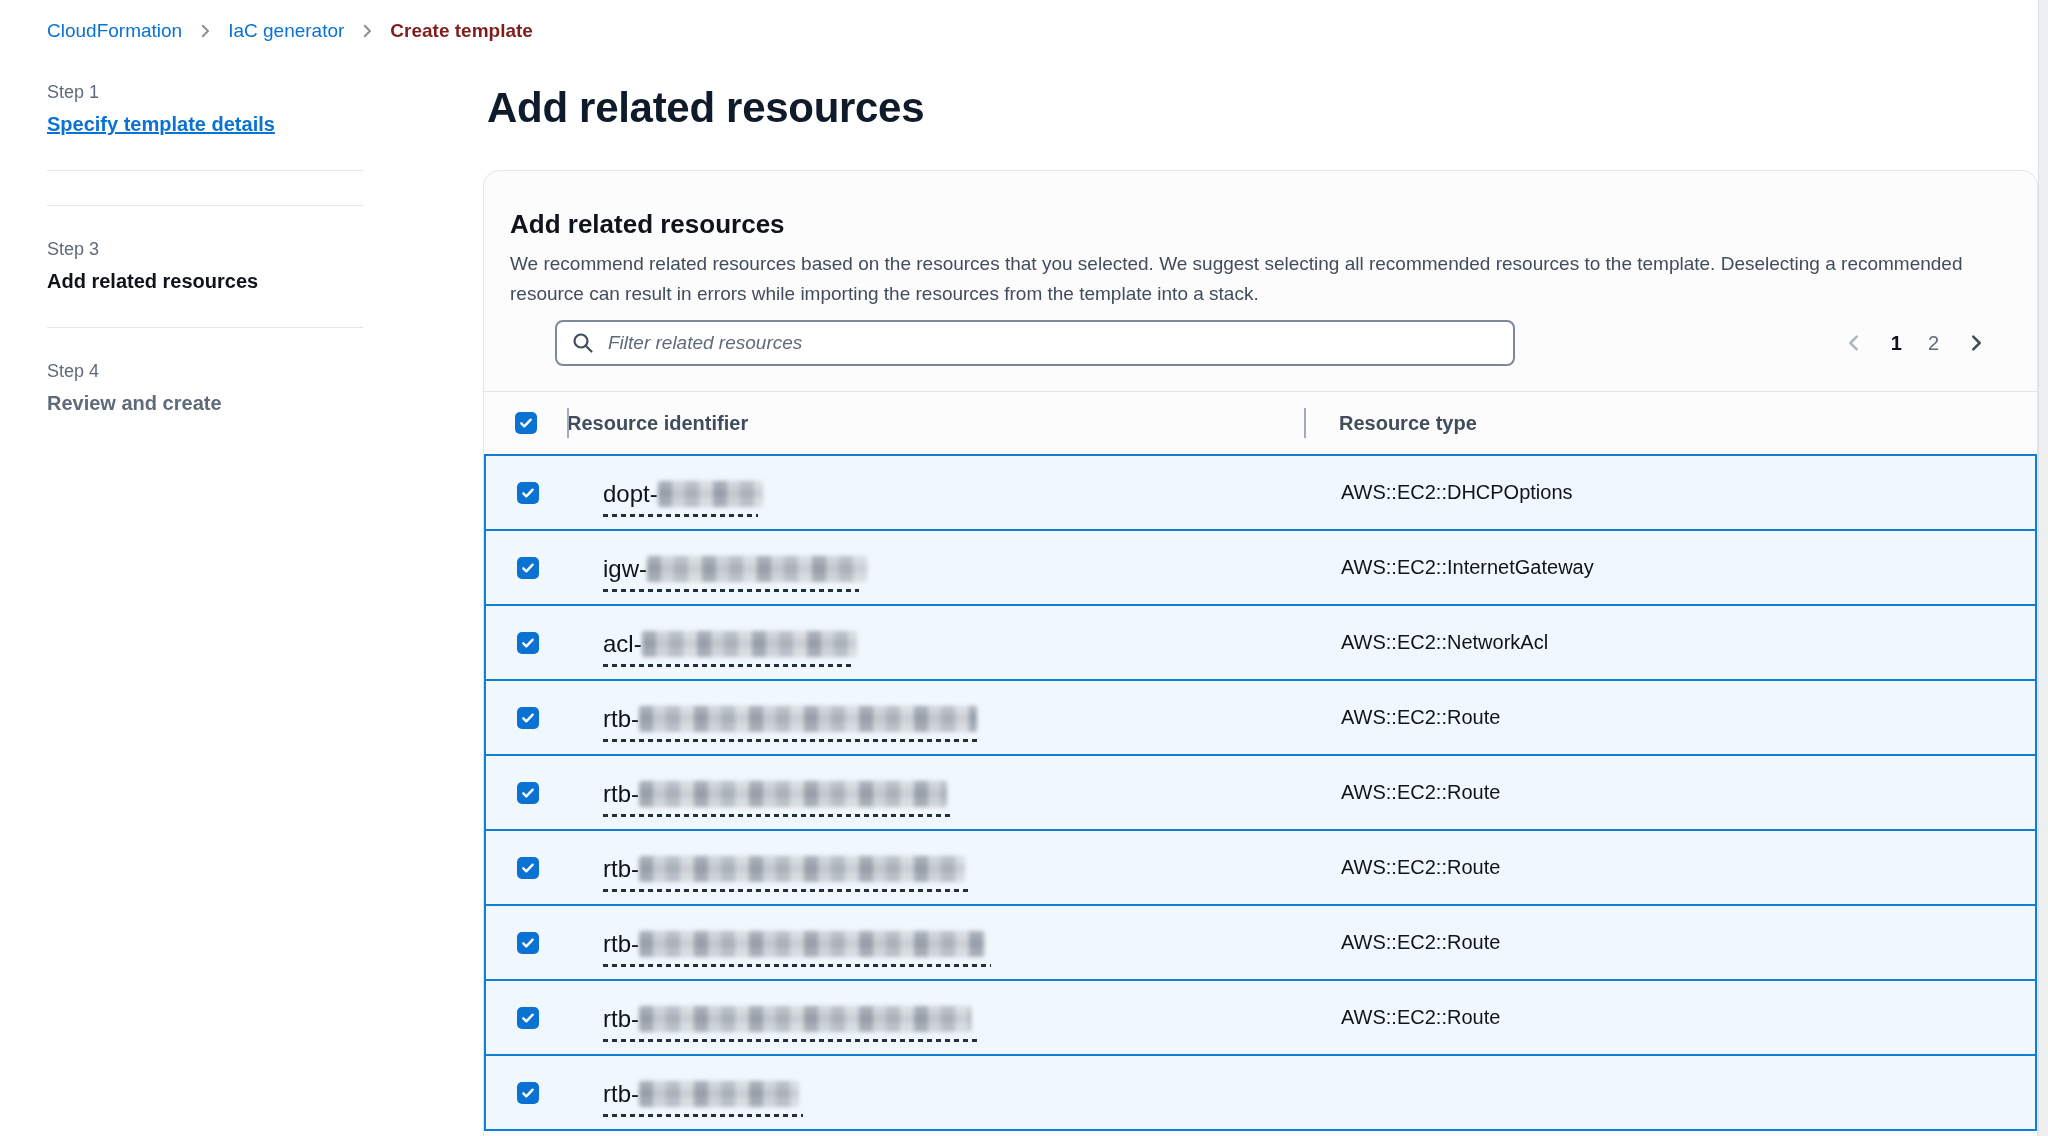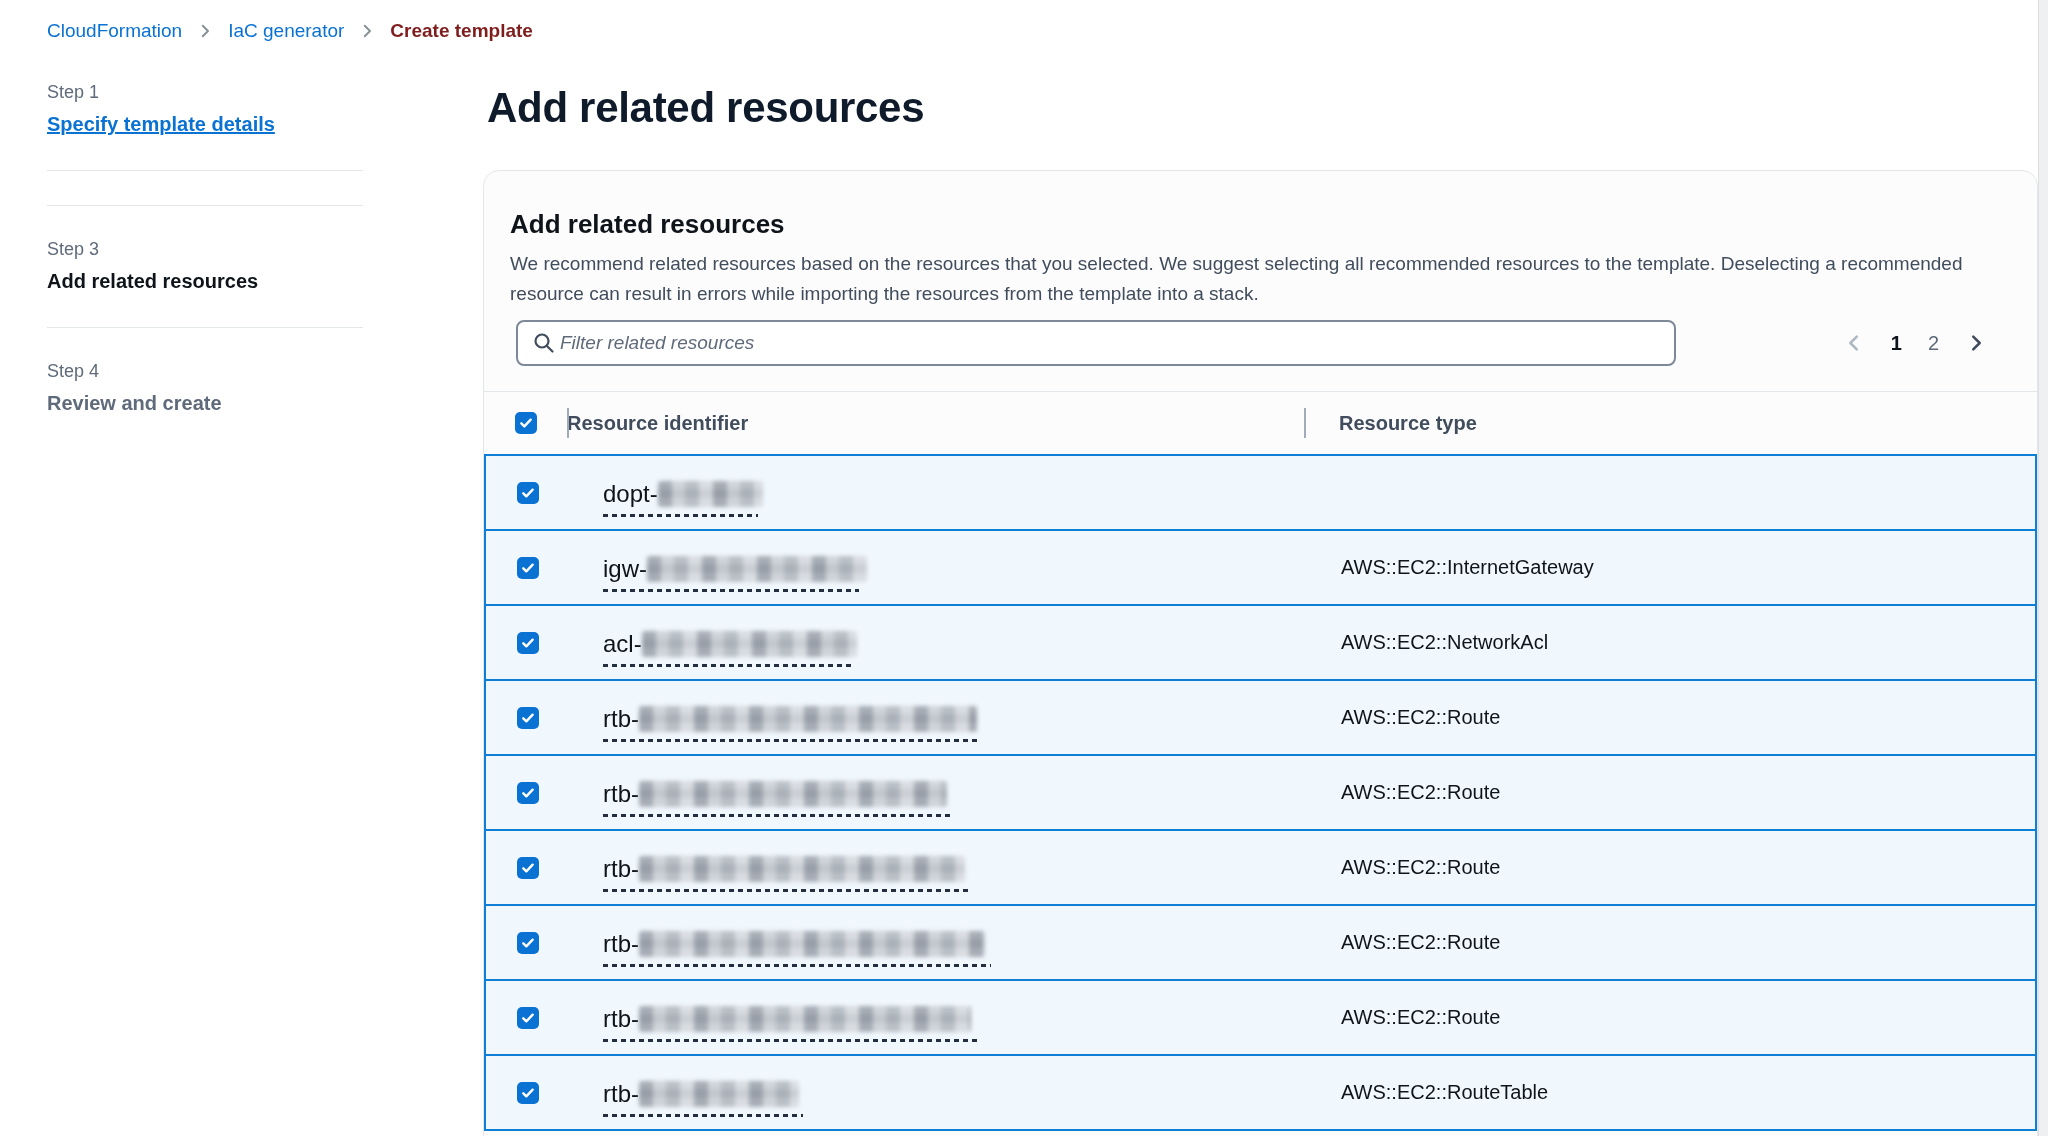--- a/index.html
+++ b/index.html
@@ -25,22 +25,22 @@
   .page-title { position:absolute; left:487px; top:84px; font-size:42px; font-weight:700; color:#0f1b2a; letter-spacing:-0.3px; }
 
   .card { position:absolute; left:483px; top:170px; width:1555px; height:1040px;
     background:#fcfcfc; border:1px solid #e4e7e9; border-radius:16px 16px 0 0; }
 
   .card-header { padding:36px 26px 0 26px; }
   .card-title { font-size:26px; font-weight:700; color:#0f141a; line-height:34px; }
   .card-desc { margin-top:8px; font-size:19px; line-height:30px; color:#414d5c; padding-right:18px; }
 
   .toolbar { display:flex; align-items:center; padding:11px 26px 0 32px; }
-  .filter-box { width:1160px; height:46px; background:#ffffff; border:2px solid #7d8998; border-radius:8px;
-    display:flex; align-items:center; padding:0 14px; gap:4px; }
+  .filter-box { width:960px; height:46px; background:#ffffff; border:2px solid #7d8998; border-radius:8px;
+    display:flex; align-items:center; padding:0 14px; gap:13px;margin-left:39px; }
   .filter-placeholder { font-size:19px; font-style:italic; color:#5f6b7a; }
   .pagination { margin-left:auto; display:flex; align-items:center; gap:26px; margin-right:24px; }
   .page-btn { font-size:20px; color:#5f6b7a; cursor:pointer; background:none; border:none; font-family:inherit; }
   .page-btn.current { color:#0f141a; font-weight:700; }
   .page-arrow { display:flex; align-items:center; cursor:pointer; background:none; border:none; }
 
   
   .table { margin-top:25px; width:100%; }
   .thead { display:flex; align-items:center; height:63px; border-top:1px solid #e4e7e9; }
   .col-check { width:83px; padding-left:31px; display:flex; align-items:center; }
@@ -173,20 +173,21 @@
     </div>
     <div class="cell-id">
       <div class="id-wrap">
         <div class="id-line">
           <span class="id-prefix">dopt-</span>
           <span class="id-blur" style="width: 105px;"></span>
         </div>
         <div class="id-dots" style="width: 155px;"></div>
       </div>
     </div>
+    <div class="cell-type">AWS::EC2::DHCPOptions</div>
   </div>
 
   <div class="row">
     <div class="cell-check">
       <div class="checkbox">
         <svg width="16" height="16" viewBox="0 0 24 24" fill="none">
                 <path d="M5 12.5l4.5 4.5L19 7" stroke="#ffffff" stroke-width="3.6" stroke-linecap="round" stroke-linejoin="round"></path>
               </svg>
       </div>
     </div>
@@ -332,19 +333,18 @@
     </div>
     <div class="cell-id">
       <div class="id-wrap">
         <div class="id-line">
           <span class="id-prefix">rtb-</span>
           <span class="id-blur" style="width: 160px;"></span>
         </div>
         <div class="id-dots" style="width: 200px;"></div>
       </div>
     </div>
-    <div class="cell-type">AWS::EC2::RouteTable</div>
   </div>
 </div>
   </div>
 </section>
 
 <div class="scrollbar-track"></div>
 
 </body></html>

